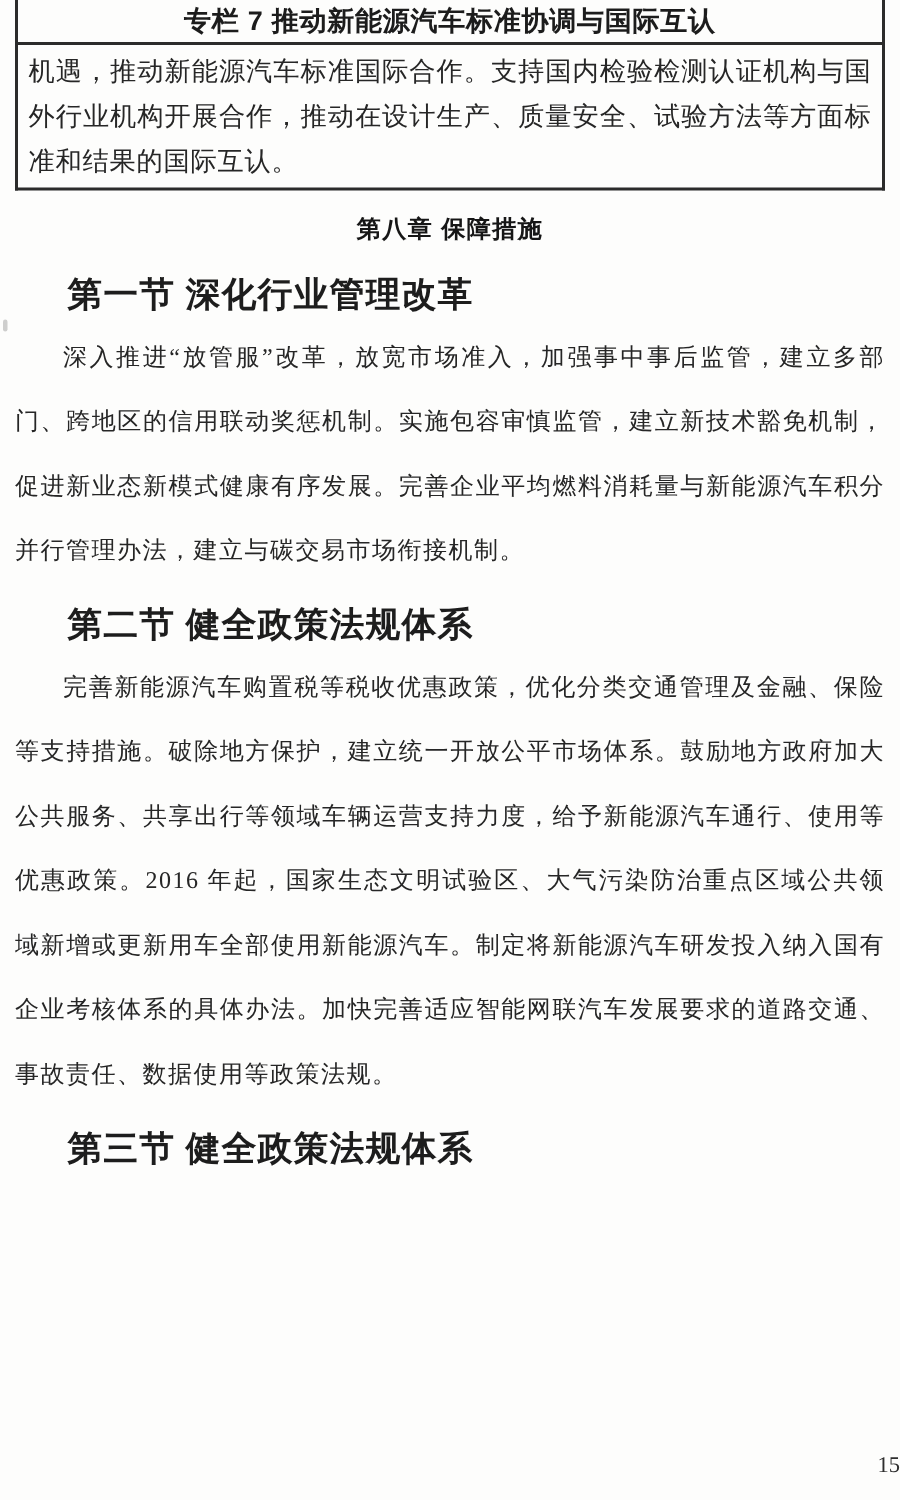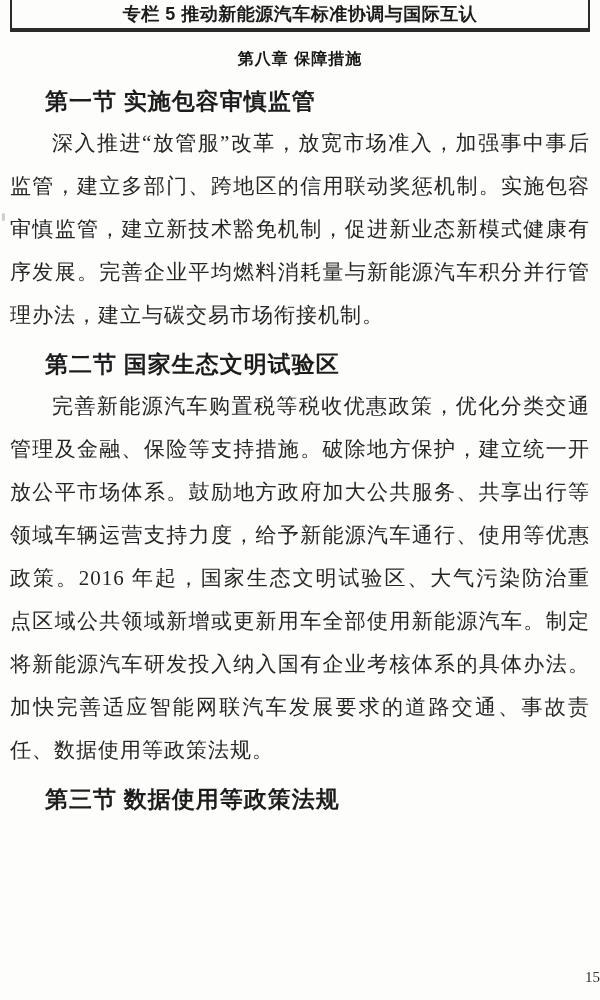--- a/index.html
+++ b/index.html
@@ -58,21 +58,21 @@
     font-family: "Liberation Serif", serif;
     font-weight: bold;
     font-size: 23px;
     line-height: 32px;
     margin: 12px 10px 0 45px;
     color: #1d1d1d;
     letter-spacing: 1px;
   }
   
   .para {
-    font-size: 21px;
+    font-size: 16px;
     line-height: 43px;
     text-indent: 2em;
     text-align: justify;
     margin: 4px 10px 0 10px;
     letter-spacing: 1px;
     color: #262626;
   }
   
   .page-number {
     position: absolute;
@@ -94,30 +94,31 @@
     border-radius: 2px;
     opacity: 0.7;
   }
 </style>
 </head>
 <body>
 
 <div class="page">
 
   <div class="callout">
-    <div class="callout-title">专栏 5  推动新能源汽车标准协调与国际互认</div>
+    <div class="callout-title">专栏 7  推动新能源汽车标准协调与国际互认</div>
+    <div class="callout-body">机遇，推动新能源汽车标准国际合作。支持国内检验检测认证机构与国外行业机构开展合作，推动在设计生产、质量安全、试验方法等方面标准和结果的国际互认。</div>
   </div>
 
   <div class="chapter-title">第八章  保障措施</div>
 
-  <div class="section-heading">第一节  实施包容审慎监管</div>
+  <div class="section-heading">第一节  深化行业管理改革</div>
   <p class="para">深入推进“放管服”改革，放宽市场准入，加强事中事后监管，建立多部门、跨地区的信用联动奖惩机制。实施包容审慎监管，建立新技术豁免机制，促进新业态新模式健康有序发展。完善企业平均燃料消耗量与新能源汽车积分并行管理办法，建立与碳交易市场衔接机制。</p>
 
-  <div class="section-heading">第二节  国家生态文明试验区</div>
+  <div class="section-heading">第二节  健全政策法规体系</div>
   <p class="para">完善新能源汽车购置税等税收优惠政策，优化分类交通管理及金融、保险等支持措施。破除地方保护，建立统一开放公平市场体系。鼓励地方政府加大公共服务、共享出行等领域车辆运营支持力度，给予新能源汽车通行、使用等优惠政策。2016 年起，国家生态文明试验区、大气污染防治重点区域公共领域新增或更新用车全部使用新能源汽车。制定将新能源汽车研发投入纳入国有企业考核体系的具体办法。加快完善适应智能网联汽车发展要求的道路交通、事故责任、数据使用等政策法规。</p>
 
-  <div class="section-heading">第三节  数据使用等政策法规</div>
+  <div class="section-heading">第三节  健全政策法规体系</div>
 
   <div class="scan-speck"></div>
 
   <div class="page-number">15</div>
 
 </div>
 
 </body></html>

